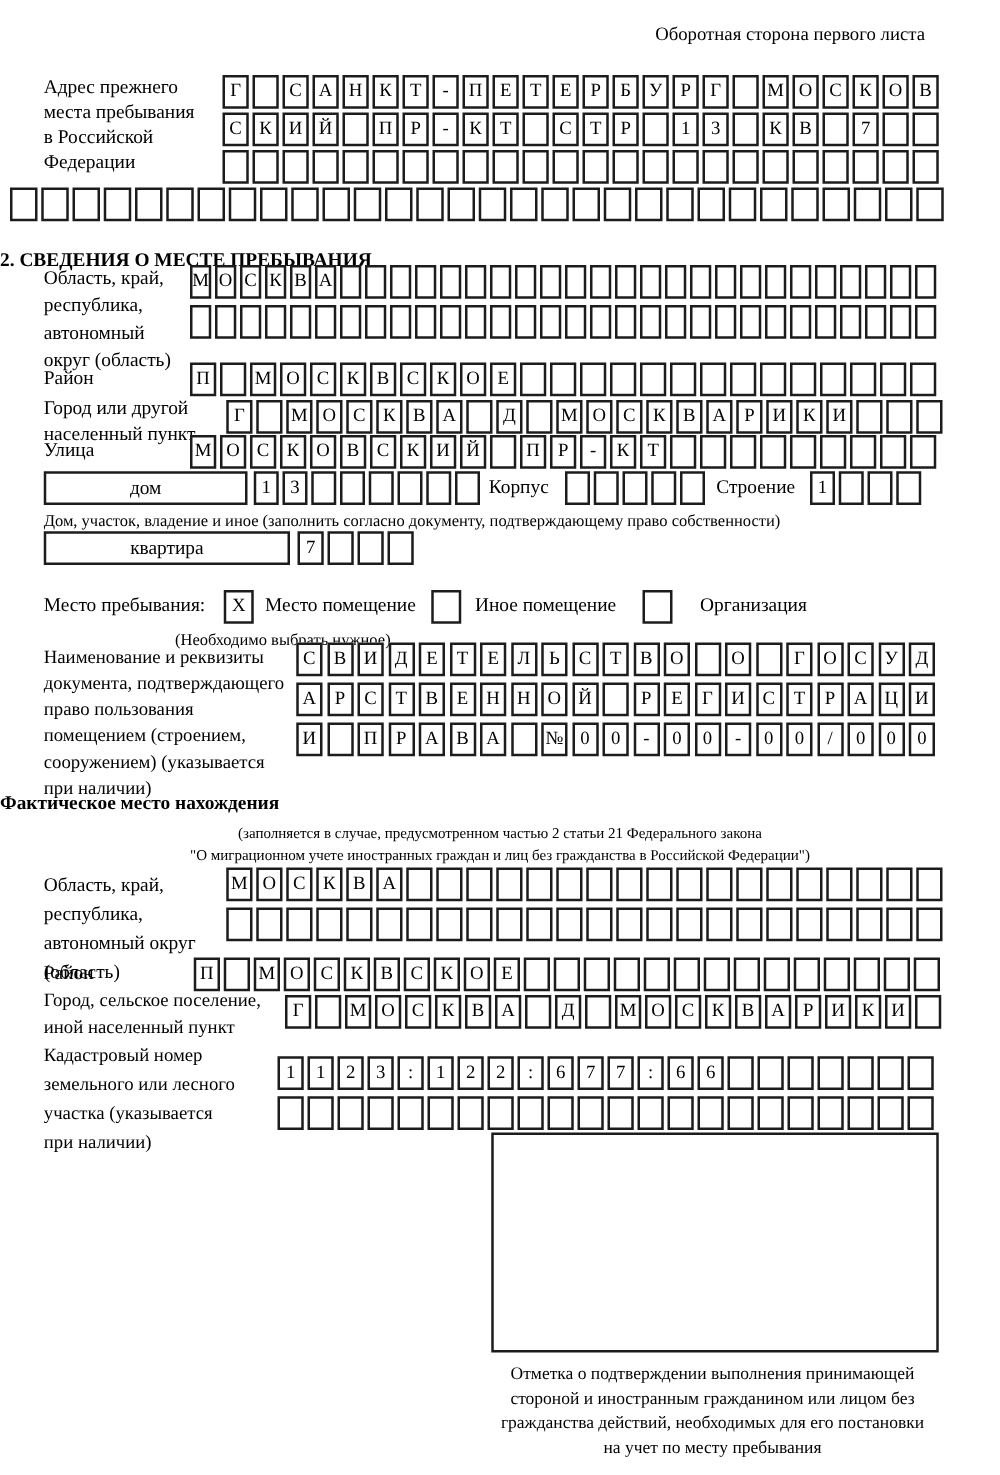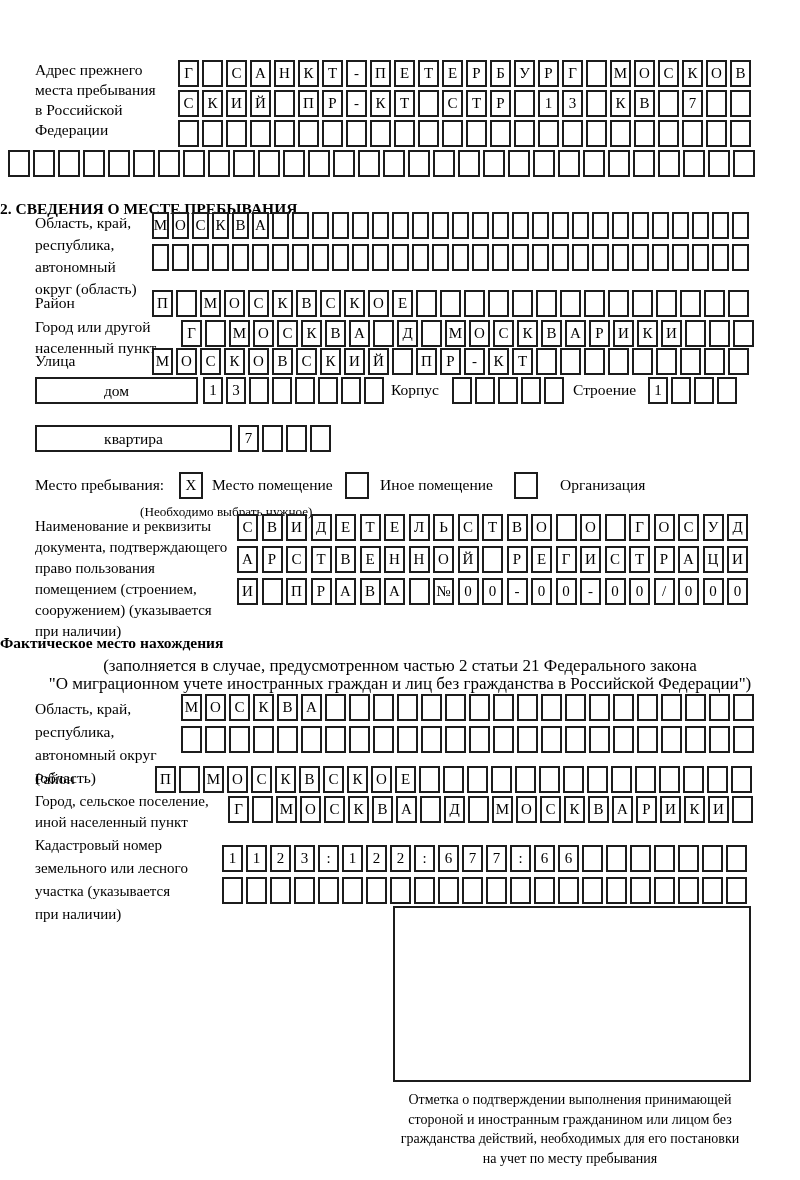--- a/index.html
+++ b/index.html
@@ -22,20 +22,21 @@
   .cbox{position:absolute;box-sizing:border-box;border:2px solid #1c1c1c;width:24px;height:27px;background:#fff;
         display:flex;align-items:center;justify-content:center;font-size:15px;}
   .stamp{position:absolute;box-sizing:border-box;border:2px solid #1c1c1c;background:#fff;}
   .center-lines{position:absolute;text-align:center;white-space:pre-line;}
 </style>
 </head>
 <body>
 
 <div class="page">
 
+  <div class="cap" style="top:20px;left:420px;width:320px;text-align:right;font-size:15px">Оборотная сторона первого листа</div>
 
   <div class="lbl" style="top:60px;left:35px;width:150px">Адрес прежнего
 места пребывания
 в Российской
 Федерации</div>
   <div class="row p24" style="top:60px;left:178px">
       <span class="cell">Г</span>
       <span class="cell"></span>
       <span class="cell">С</span>
       <span class="cell">А</span>
@@ -322,20 +323,21 @@
       <span class="cell"></span>
       <span class="cell"></span>
     </div>
   <div class="inline-lbl" style="top:381px;left:573px">Строение</div>
   <div class="row p23" style="top:377px;left:648px">
       <span class="cell">1</span>
       <span class="cell"></span>
       <span class="cell"></span>
       <span class="cell"></span>
     </div>
+  <div class="cap" style="top:408px;left:35px;width:730px">Дом, участок, владение и иное (заполнить согласно документу, подтверждающему право собственности)</div>
 
   <div class="fieldbox" style="top:425px;left:35px;width:197px">квартира</div>
   <div class="row p24" style="top:425px;left:238px">
       <span class="cell">7</span>
       <span class="cell"></span>
       <span class="cell"></span>
       <span class="cell"></span>
     </div>
 
   <div class="inline-lbl" style="top:476px;left:35px">Место пребывания:</div>
@@ -417,21 +419,21 @@
       <span class="cell">-</span>
       <span class="cell">0</span>
       <span class="cell">0</span>
       <span class="cell">/</span>
       <span class="cell">0</span>
       <span class="cell">0</span>
       <span class="cell">0</span>
     </div>
 
   <div class="titleC" style="top:634px">Фактическое место нахождения</div>
-  <div class="center-lines cap" style="top:657px;left:0;width:100%;line-height:18px;font-size:17px">(заполняется в случае, предусмотренном частью 2 статьи 21 Федерального закона
+  <div class="center-lines cap" style="top:657px;left:0;width:100%;line-height:18px;font-size:12px">(заполняется в случае, предусмотренном частью 2 статьи 21 Федерального закона
 "О миграционном учете иностранных граждан и лиц без гражданства в Российской Федерации")</div>
 
   <div class="lbl" style="top:697px;left:35px;width:145px;line-height:23px">Область, край,
 республика,
 автономный округ
 (область)</div>
   <div class="row p24" style="top:694px;left:181px">
       <span class="cell">М</span>
       <span class="cell">О</span>
       <span class="cell">С</span>

